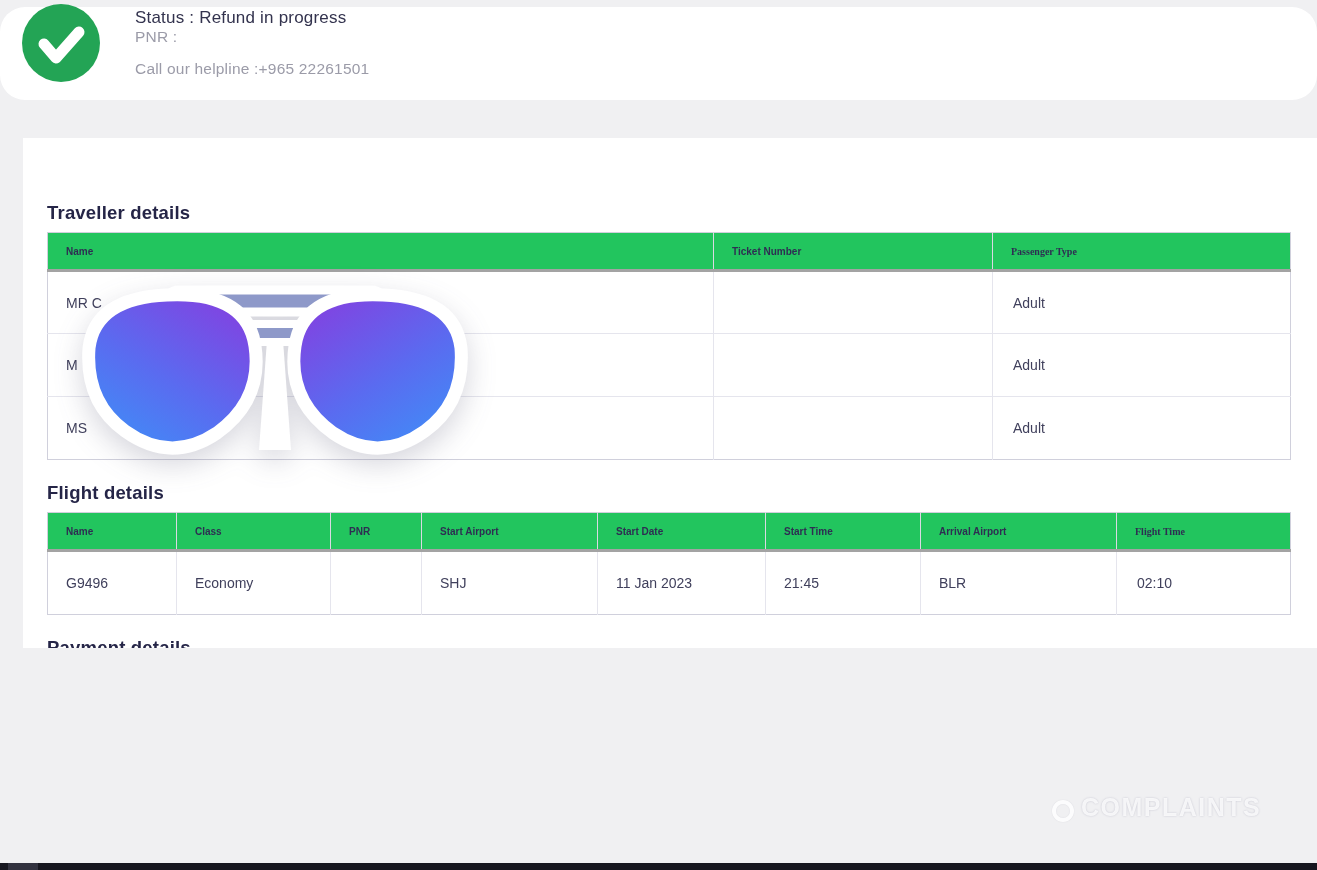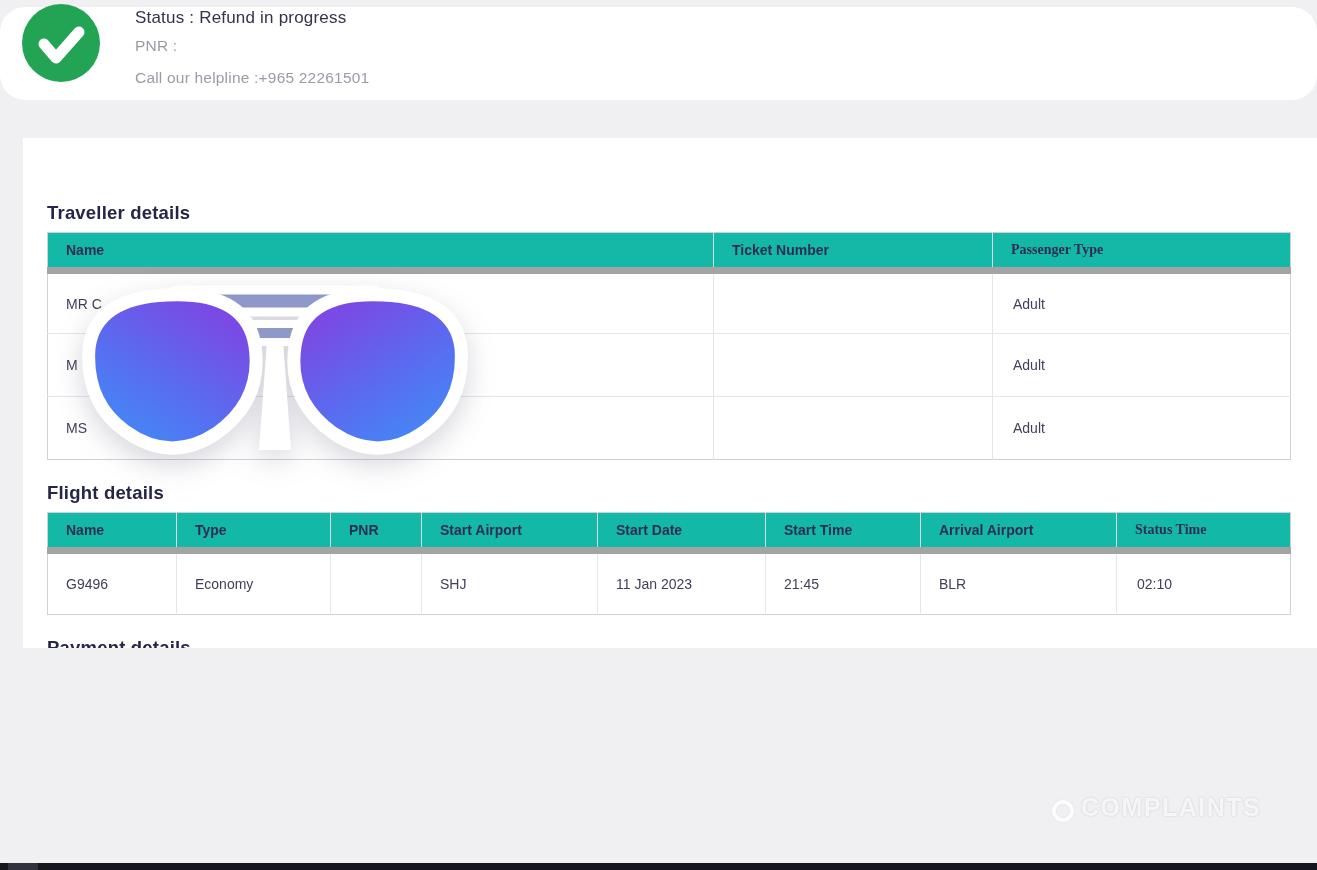--- a/index.html
+++ b/index.html
@@ -28,21 +28,21 @@
     font-size: 17px;
     color: #33334e;
     font-weight: 500;
     letter-spacing: .2px;
   }
   .status-muted {
     font-size: 15.5px;
     color: #9b9ba8;
     letter-spacing: .2px;
   }
-  .status-muted.pnr { margin-top: 9px; }
+  .status-muted.pnr { }
   .status-muted.helpline { margin-top: 14px; }
 
   
   .card {
     position: absolute;
     left: 23px; top: 138px;
     width: 1294px; height: 510px;
     background: #ffffff;
     overflow: hidden;
   }
@@ -65,26 +65,26 @@
     border: 1px solid #d0d0dc;
   }
   th, td {
     text-align: left;
     padding-left: 18px;
     font-weight: 400;
     overflow: hidden;
     white-space: nowrap;
   }
   thead th {
-    background: #14b8a6;
+    background: #22c55e;
     color: #2e2e52;
     font-weight: 700;
-    font-size: 14px;
+    font-size: 10px;
     height: 38px;
-    border-bottom: 7px solid #a3a3a3;
+    border-bottom: 3px solid #a3a3a3;
     border-right: 1px solid #d9d9e3;
   }
   thead th:last-child { border-right: none; font-family: Liberation Serif, serif; }
   tbody td {
     color: #40405c;
     font-size: 14px;
     border-bottom: 1px solid #e5e5ed;
     border-right: 1px solid #e5e5ed;
     background: #ffffff;
   }
@@ -203,27 +203,27 @@
         <col style="width:91px">
         <col style="width:176px">
       <col style="width:168px">
         <col style="width:155px">
         <col style="width:196px">
         <col style="width:174px">
     </colgroup>
     <thead>
       <tr>
         <th>Name</th>
-        <th>Type</th>
+        <th>Class</th>
         <th>PNR</th>
         <th>Start Airport</th>
         <th>Start Date</th>
         <th>Start Time</th>
         <th>Arrival Airport</th>
-        <th>Status Time</th>
+        <th>Flight Time</th>
       </tr>
     </thead>
     <tbody>
       <tr>
         <td>G9496</td>
         <td>Economy</td>
         <td></td>
         <td>SHJ</td>
         <td>11 Jan 2023</td>
         <td>21:45</td>

